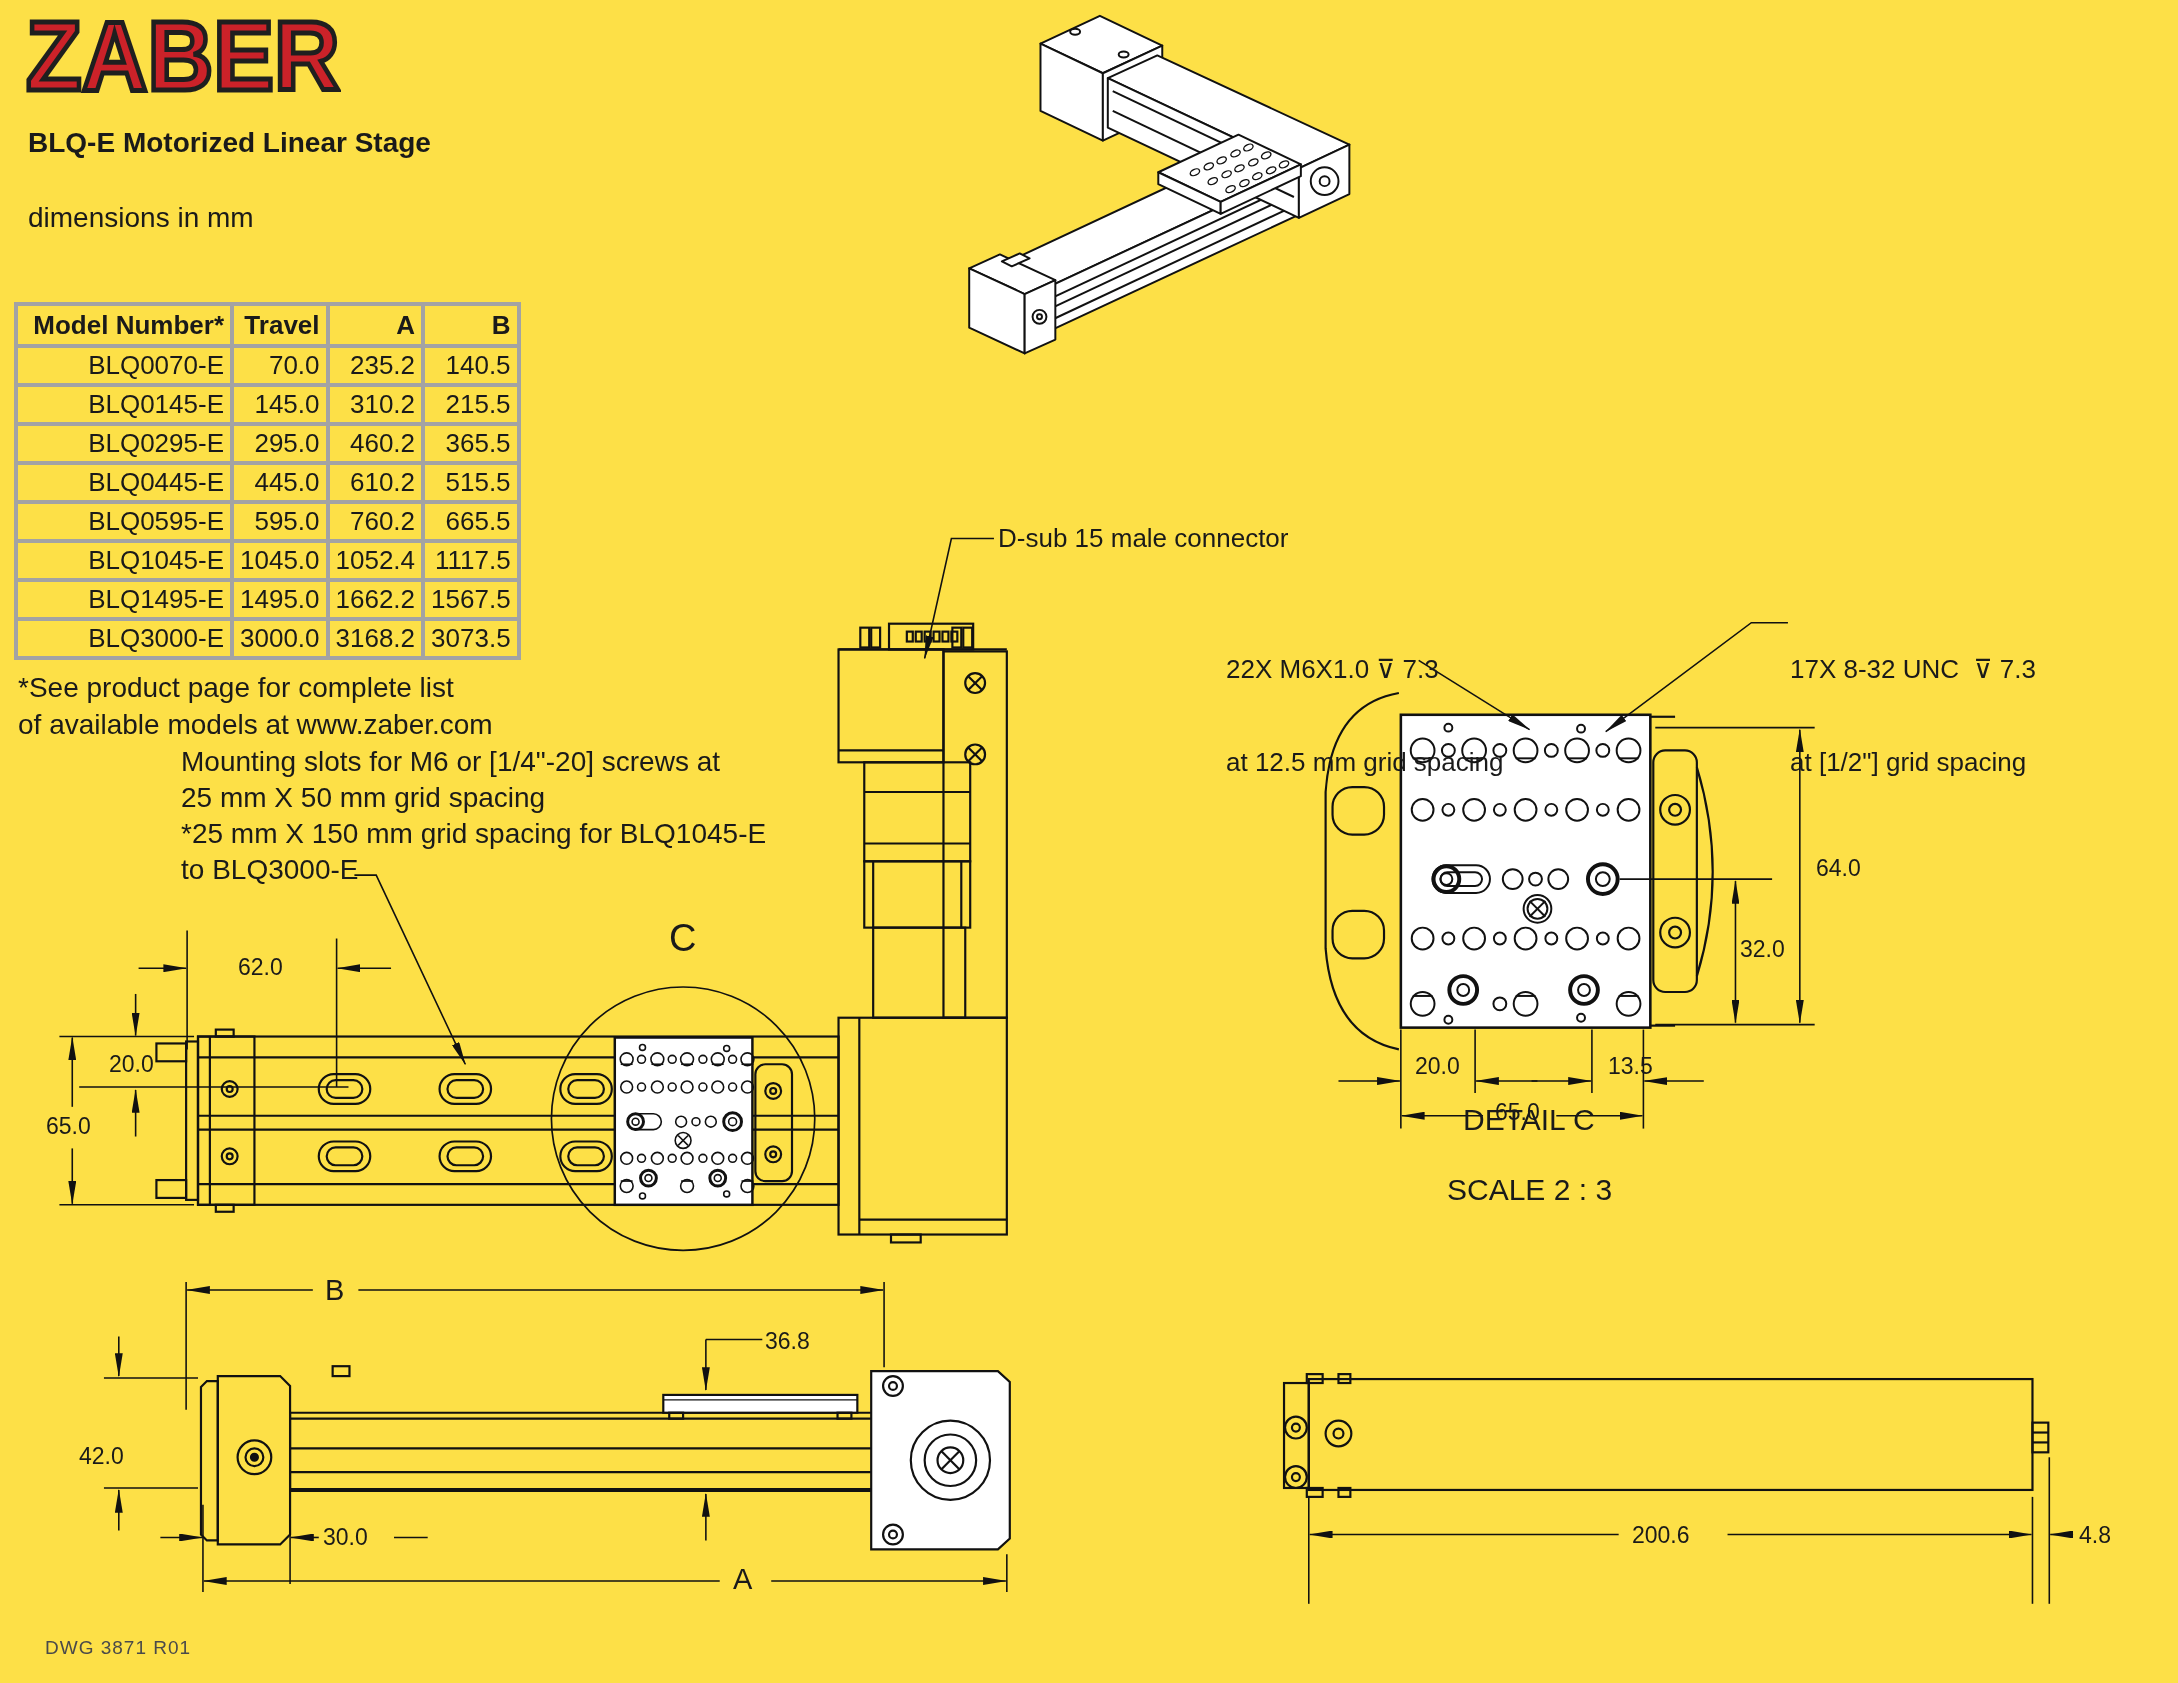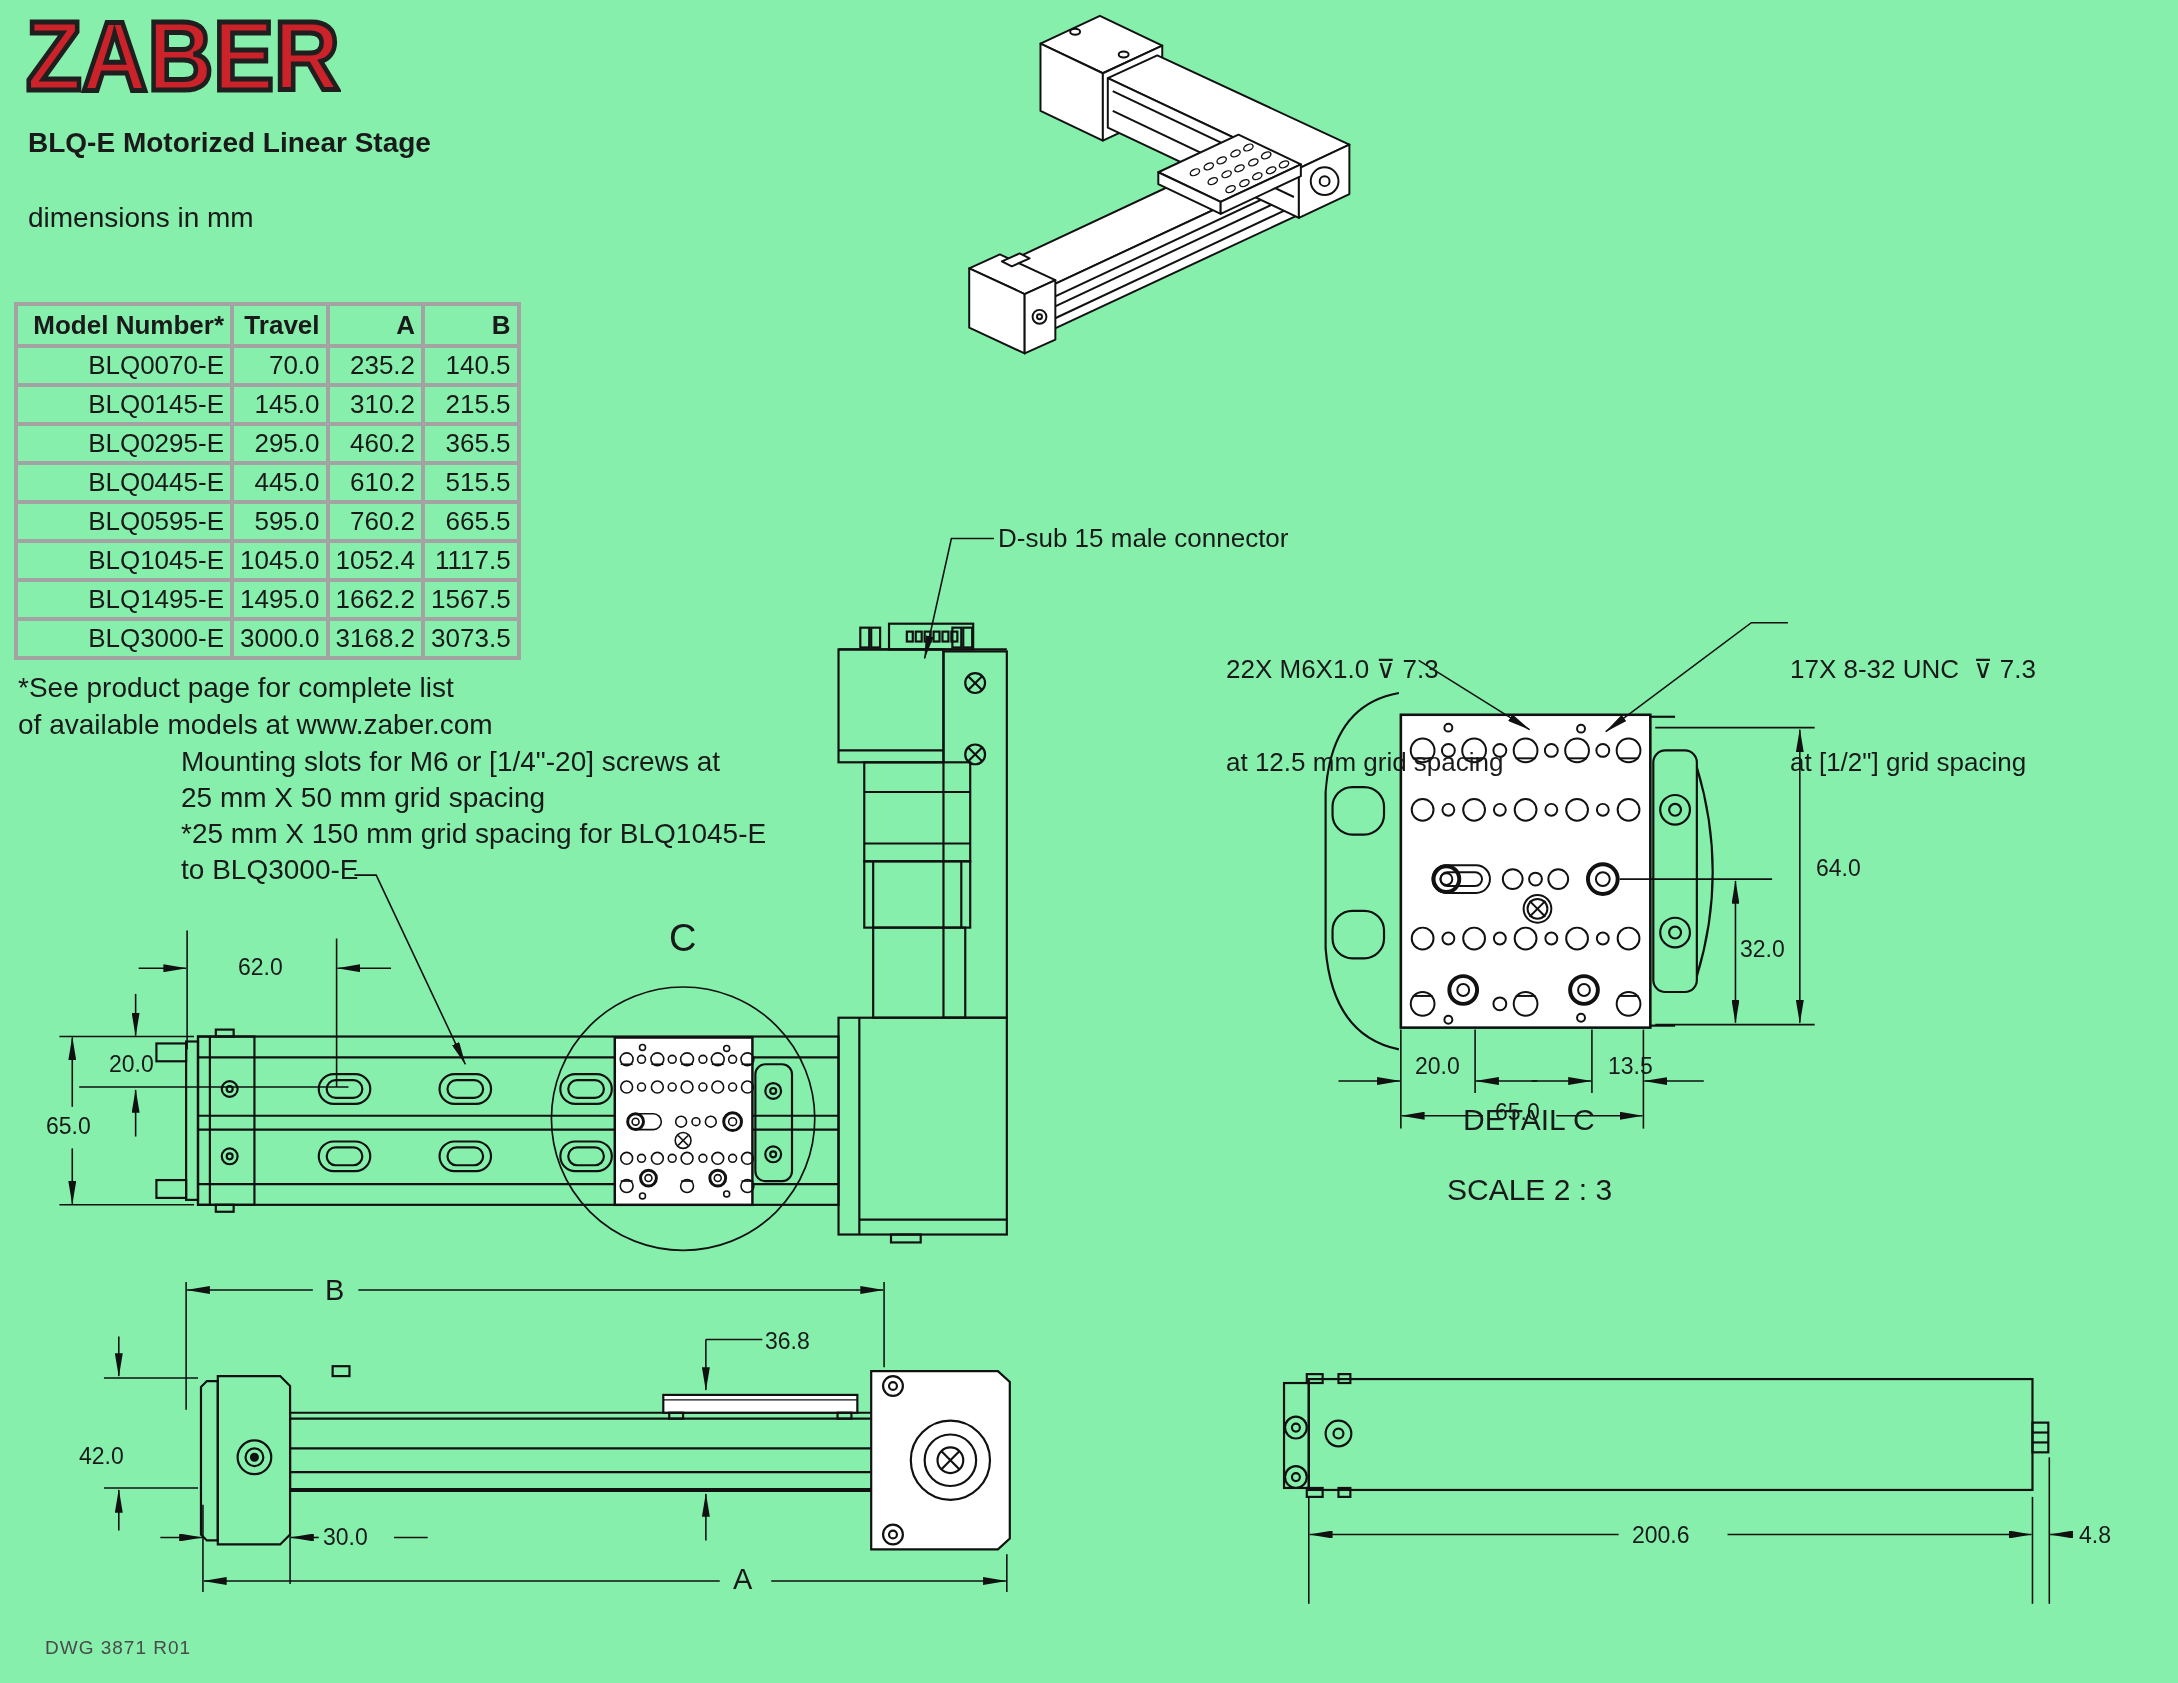--- a/index.html
+++ b/index.html
@@ -1,16 +1,16 @@
 <!DOCTYPE html>
 <html><head>
 <meta charset="utf-8">
 <style>
   html,body{margin:0;padding:0;background:#fff;}
-  .sheet{position:relative;width:2178px;height:1683px;background:#86efac;overflow:hidden;
+  .sheet{position:relative;width:2178px;height:1683px;background:#fde047;overflow:hidden;
          font-family:"Liberation Sans",sans-serif;color:#1a1a1a;}
   svg.art{position:absolute;left:0;top:0;}
   .lbl{position:absolute;font-size:26px;line-height:31px;color:#1a1a1a;white-space:pre;}
   .logo{position:absolute;left:26px;top:6px;font-size:99px;line-height:99px;font-weight:900;
         color:#cc2229;-webkit-text-stroke:5px #1f1f1f;letter-spacing:0px;
         transform:scaleX(.92);transform-origin:left top;}
   .title{position:absolute;left:28px;top:127px;font-size:28px;font-weight:bold;}
   .note{position:absolute;left:28px;top:162px;font-size:28px;margin-top:40px;}
   table.models{position:absolute;left:14px;top:302px;border-collapse:collapse;
         font-size:26px;table-layout:fixed;}

